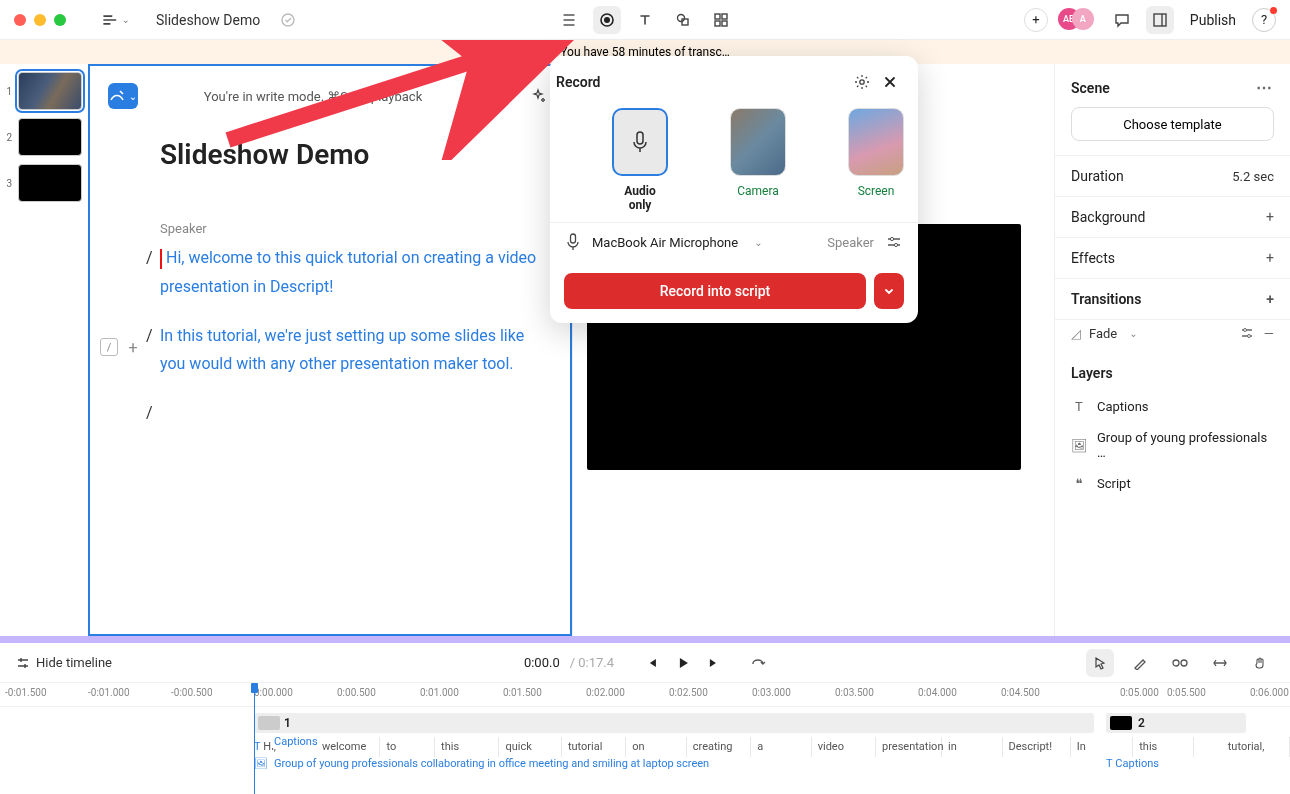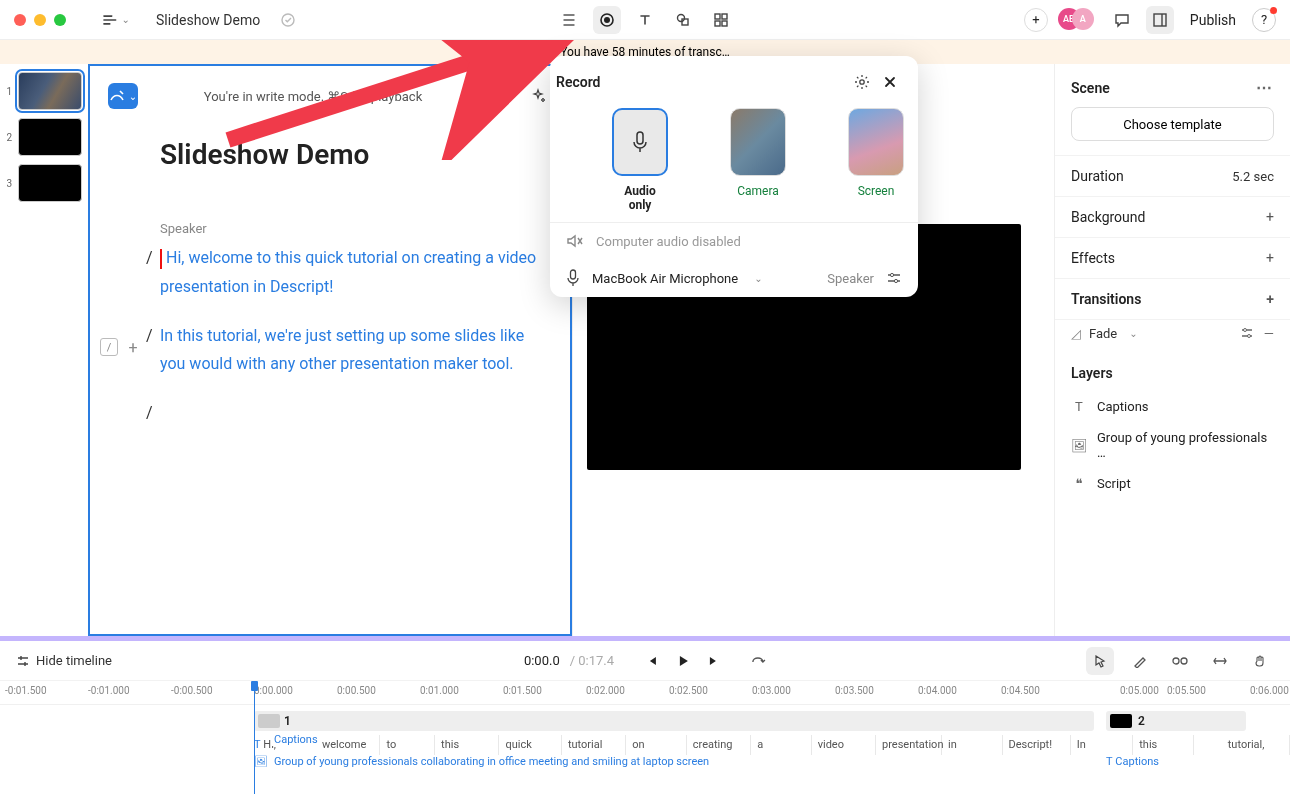--- a/index.html
+++ b/index.html
@@ -80,21 +80,21 @@
 .sb-row .plus { margin-left:auto; color:#555; }
 .sb-layers { padding:12px 16px; }
 .sb-layers h4 { font-size:14px; font-weight:600; margin-bottom:10px; }
 .layer { display:flex; align-items:center; gap:10px; padding:8px 0; font-size:13px; }
 .layer .ic { width:16px; text-align:center; color:#666; }
 .trans-row { display:flex; align-items:center; padding:6px 16px 12px 16px; gap:8px; font-size:13px; color:#333;}
 .trans-row .ic { color:#888; }
 .trans-ctrls { margin-left:auto; display:flex; gap:10px; color:#666; }
 
 
-.timeline { position:absolute; bottom:0; left:0; right:0; height:158px; border-top:5px solid #c4b5fd; background:#fff; }
+.timeline { position:absolute; bottom:0; left:0; right:0; height:158px; border-top:7px solid #c4b5fd; background:#fff; }
 .tl-top { height:40px; display:flex; align-items:center; padding:0 16px; gap:14px; border-bottom:1px solid #f2f2f2;}
 .hide-tl { display:flex; align-items:center; gap:6px; font-size:13px; color:#333; cursor:pointer; }
 .tl-time { position:absolute; left:50%; transform:translateX(-50%); display:flex; gap:10px; align-items:center; font-size:13px;}
 .tl-time .dur { color:#aaa; }
 .tl-ctrls { display:flex; gap:18px; margin-left:20px; }
 .tl-tools { margin-left:auto; display:flex; gap:12px; align-items:center;}
 .tool { width:28px; height:28px; display:flex; align-items:center; justify-content:center; border-radius:6px; color:#555; cursor:pointer;}
 .tool.active { background:#eee; }
 .ruler { height:24px; display:flex; font-size:10px; color:#888; border-bottom:1px solid #f0f0f0; position:relative; }
 .tick { position:absolute; top:4px; white-space:nowrap; }
@@ -353,44 +353,43 @@
       <div class="lbl">Camera</div>
     </div>
     <div class="rec-opt">
       <div class="rec-thumb screen"></div>
       <div class="lbl">Screen</div>
     </div>
   </div>
   <div class="pop-div"></div>
   <div class="pop-row">
     <span>
-        <svg width="18" height="16" viewBox="0 0 18 16">
-          <path d="M2 6v4h3l4 3V3L5 6H2z" fill="none" stroke="#888" stroke-width="1.4"></path>
-          <path d="M12 5l4 6M16 5l-4 6" stroke="#888" stroke-width="1.4"></path>
-        </svg>
-      </span>
-    <span class="muted">Computer audio disabled</span>
-  </div>
-  <div class="pop-row">
-    <span>
         <svg width="14" height="18" viewBox="0 0 14 18">
           <rect x="4.5" y="1" width="5" height="9" rx="2.5" fill="none" stroke="#444" stroke-width="1.3"></rect>
           <path d="M2 9a5 5 0 0010 0M7 14v3" stroke="#444" stroke-width="1.3" fill="none"></path>
         </svg>
       </span>
     <span>MacBook Air Microphone</span>
       <span class="chev">⌄</span>
     <span style="margin-left:auto;color:#888">Speaker</span>
     <span>
         <svg width="16" height="14" viewBox="0 0 16 14">
           <path d="M2 4h12M2 10h12" stroke="#555" stroke-width="1.3"></path>
           <circle cx="6" cy="4" r="1.6" fill="#fff" stroke="#555"></circle>
           <circle cx="10" cy="10" r="1.6" fill="#fff" stroke="#555"></circle>
         </svg>
       </span>
+  </div>
+  <div class="pop-footer">
+    <button class="rec-btn">Record into script</button>
+    <button class="rec-drop">
+        <svg width="12" height="12" viewBox="0 0 12 12">
+          <path d="M3 5l3 3 3-3" stroke="#fff" stroke-width="1.8" fill="none" stroke-linecap="round"></path>
+        </svg>
+      </button>
   </div>
 </div>
 
 <div class="timeline">
   <div class="tl-top">
     <div class="hide-tl">
       <svg width="14" height="14" viewBox="0 0 14 14">
           <path d="M2 4h10M2 10h10" stroke="#444" stroke-width="1.4"></path>
           <path d="M5 2v4M9 8v4" stroke="#444" stroke-width="1.4"></path>
         </svg>

